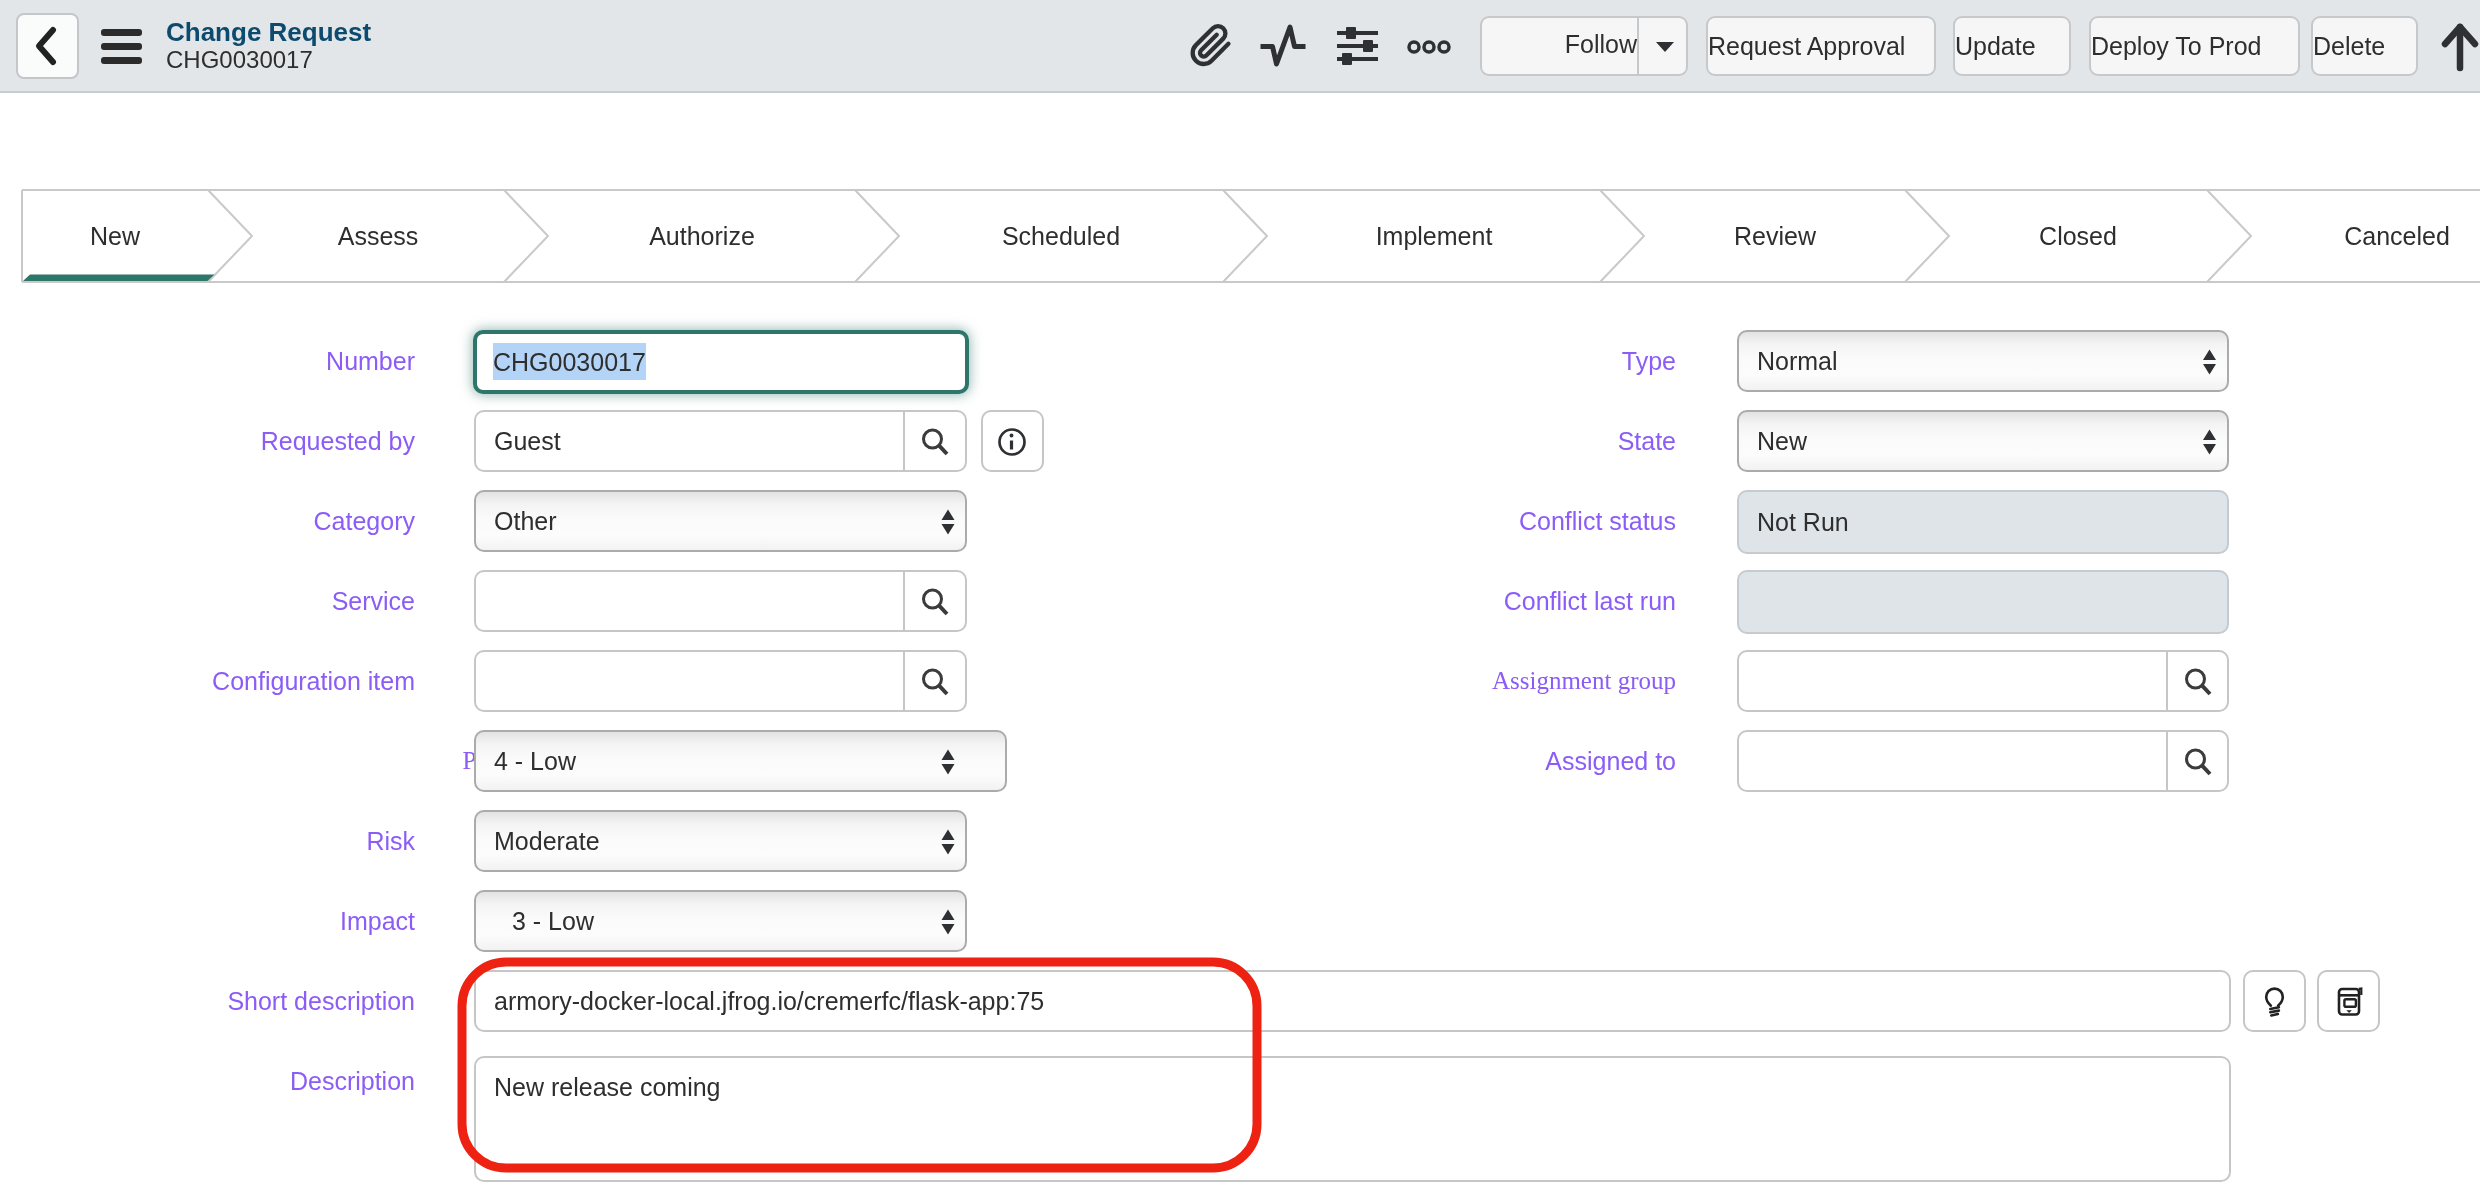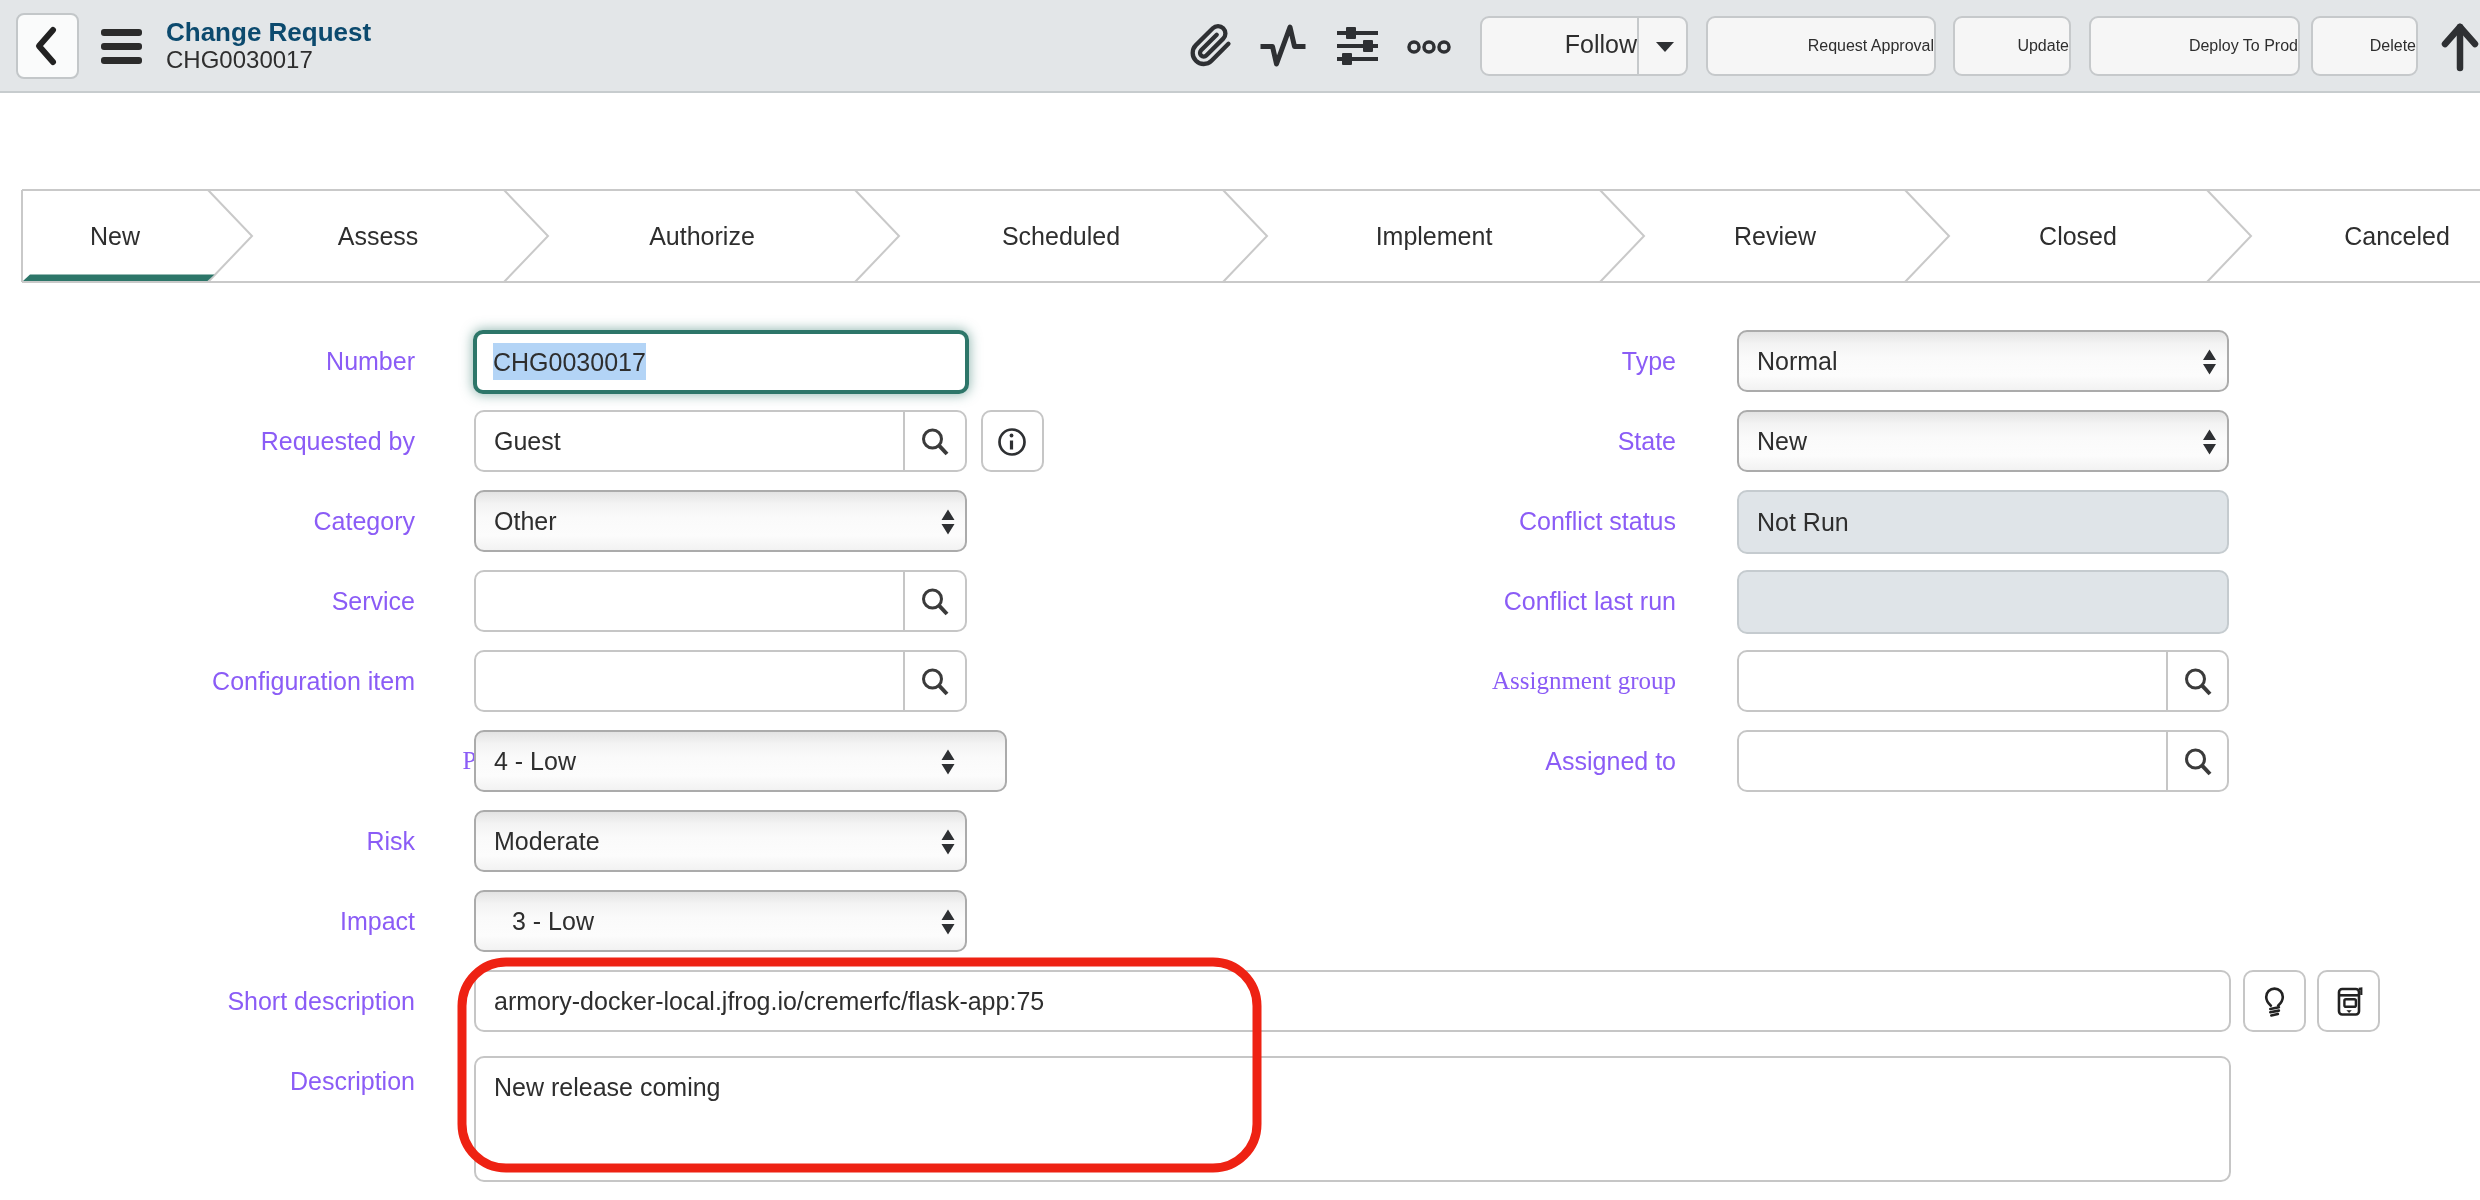--- a/index.html
+++ b/index.html
@@ -7,21 +7,21 @@
   .abs{position:absolute;box-sizing:border-box;}
   .lbl{position:absolute;box-sizing:border-box;font-size:25px;color:#8b5cf6;text-align:right;height:62px;line-height:62px;white-space:nowrap;}
   .inp{position:absolute;box-sizing:border-box;background:#fff;border:2px solid #c6c6c6;border-radius:10px;
     height:62px;font-size:25px;line-height:58px;padding-left:18px;white-space:nowrap;}
   .ro{position:absolute;box-sizing:border-box;background:#dfe4e8;border:2px solid #c5cbcf;border-radius:10px;
     height:64px;font-size:25px;line-height:60px;padding-left:18px;white-space:nowrap;}
   .sel{position:absolute;box-sizing:border-box;border:2px solid #ababab;border-radius:10px;height:62px;
     background:linear-gradient(180deg,#e3e3e3 0%,#f3f3f3 20%,#fafafa 45%,#fcfcfc 75%,#f2f2f2 100%);
     font-size:25px;line-height:58px;padding-left:18px;white-space:nowrap;}
   .btn{position:absolute;box-sizing:border-box;background:#f6f6f6;border:2px solid #c6c9cb;border-radius:9px;
-    top:16px;height:60px;font-size:16px;line-height:56px;text-align:right;color:#2e2e2e;white-space:nowrap;}
+    top:16px;height:60px;font-size:25px;line-height:56px;text-align:left;color:#2e2e2e;white-space:nowrap;}
   .sq{position:absolute;box-sizing:border-box;background:#fff;border:2px solid #c6c6c6;border-radius:10px;width:63px;height:62px;}
 </style>
 </head>
 <body>
 
 <div class="abs" style="left:0;top:0;width:2480px;height:93px;background:#e3e6e8;border-bottom:2px solid #c7ccce;"></div>
 <div class="abs" style="left:16px;top:13px;width:63px;height:66px;background:#fafbfb;border:2px solid #c3c7c9;border-radius:8px;"></div>
 <div class="abs" style="left:101px;top:29px;width:41px;height:7px;background:#2b2b2b;border-radius:3px;"></div>
 <div class="abs" style="left:101px;top:43px;width:41px;height:7px;background:#2b2b2b;border-radius:3px;"></div>
 <div class="abs" style="left:101px;top:57px;width:41px;height:7px;background:#2b2b2b;border-radius:3px;"></div>

